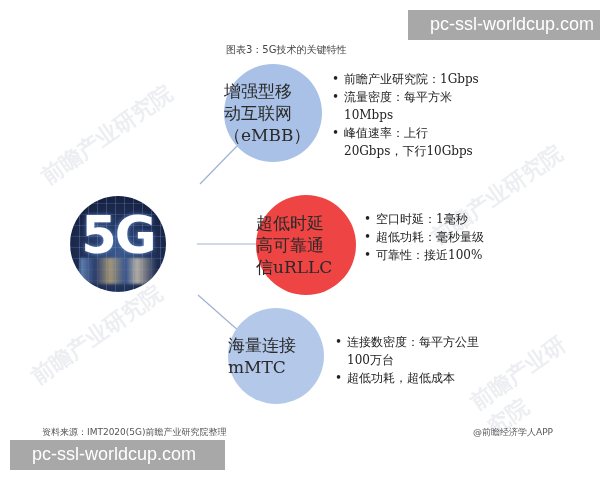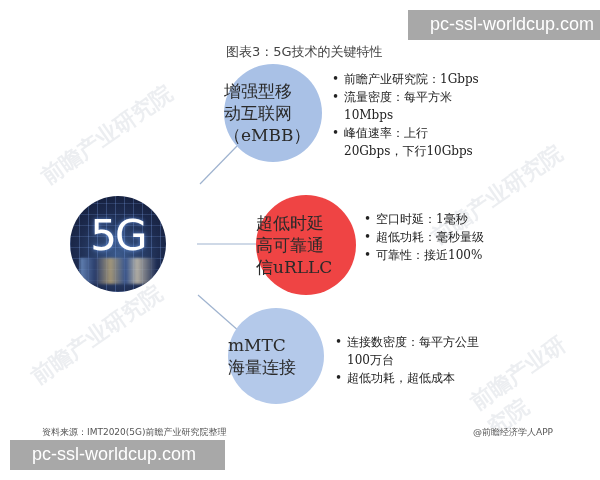--- a/index.html
+++ b/index.html
@@ -4,21 +4,21 @@
 <style>
   html, body { margin: 0; padding: 0; }
   body {
     width: 600px; height: 480px; position: relative; overflow: hidden;
     background: #ffffff;
     font-family: "DejaVu Sans", "Liberation Sans", sans-serif;
     color: #222;
   }
   .title {
     position: absolute; left: 226px; top: 43px;
-    font-size: 13px; color: #444;
+    font-size: 10px; color: #444;
   }
   .watermark-box {
     position: absolute; background: #a8a8a8; color: #fff;
     font-family: "Liberation Sans", "DejaVu Sans", sans-serif;
     font-size: 18px; padding: 3px 22px; line-height: 22px;
   }
   .wm-top { left: 408px; top: 10px; width: 171px; height: 24px; }
   .wm-bottom { left: 10px; top: 440px; width: 171px; height: 24px; }
   .bubble {
     position: absolute; border-radius: 50%;
@@ -37,21 +37,21 @@
     overflow: hidden;
   }
   .center-img .grid {
     position: absolute; inset: 0;
     background:
       repeating-linear-gradient(90deg, rgba(140,180,255,0.25) 0 1px, transparent 1px 9px),
       repeating-linear-gradient(0deg, rgba(140,180,255,0.18) 0 1px, transparent 1px 11px);
   }
   .center-img .label {
     position: absolute; left: 0; right: 0; top: 14px; text-align: center;
-    font-family: "DejaVu Sans", sans-serif; font-weight: normal; font-size: 42px;
+    font-family: "DejaVu Sans", sans-serif; font-weight: bold; font-size: 51px;
     color: #ffffff; letter-spacing: -2px; line-height: 52px;
     text-shadow: 0 0 4px rgba(120,170,255,0.7);
   }
   .center-img .lights {
     position: absolute; left: 10px; right: 10px; bottom: 8px; height: 26px;
     background: linear-gradient(90deg, #7aa0d6, #2c3f6e 20%, #c9b07a 40%, #3c5a94 60%, #e0d4b8 75%, #24345c);
     opacity: 0.75; filter: blur(1px);
   }
   svg.lines { position: absolute; left: 0; top: 0; }
   .bullets {
@@ -112,22 +112,22 @@
   <div>高可靠通</div>
   <div>信uRLLC</div>
 </div>
 <ul class="bullets l2">
   <li>空口时延：1毫秒</li>
   <li>超低功耗：毫秒量级</li>
   <li>可靠性：接近100%</li>
 </ul>
 
 <div class="bubble b3">
+  <div>海量连接</div>
   <div>mMTC</div>
-  <div>海量连接</div>
 </div>
 <ul class="bullets l3">
   <li>连接数密度：每平方公里100万台</li>
   <li>超低功耗，超低成本</li>
 </ul>
 
 <div class="source">资料来源：IMT2020(5G)前瞻产业研究院整理</div>
 <div class="credit">@前瞻经济学人APP</div>
 
 <div class="watermark-box wm-top">pc-ssl-worldcup.com</div>

